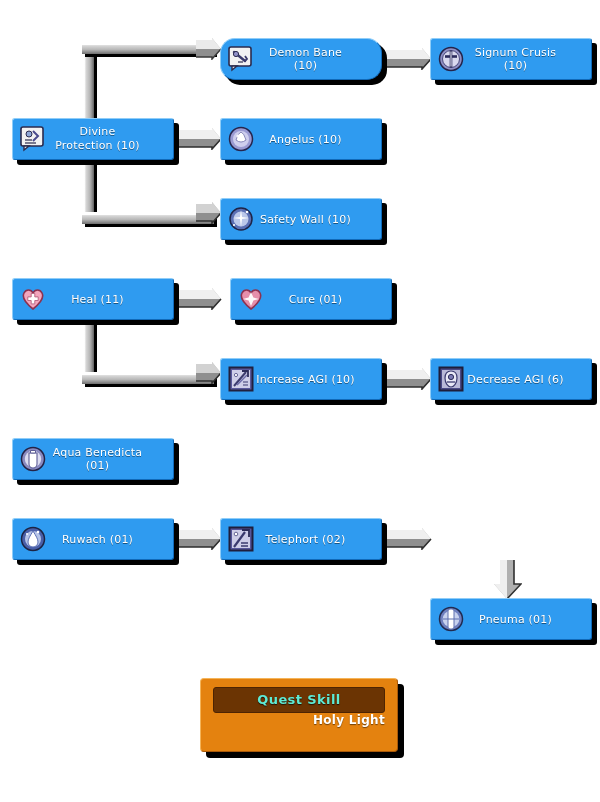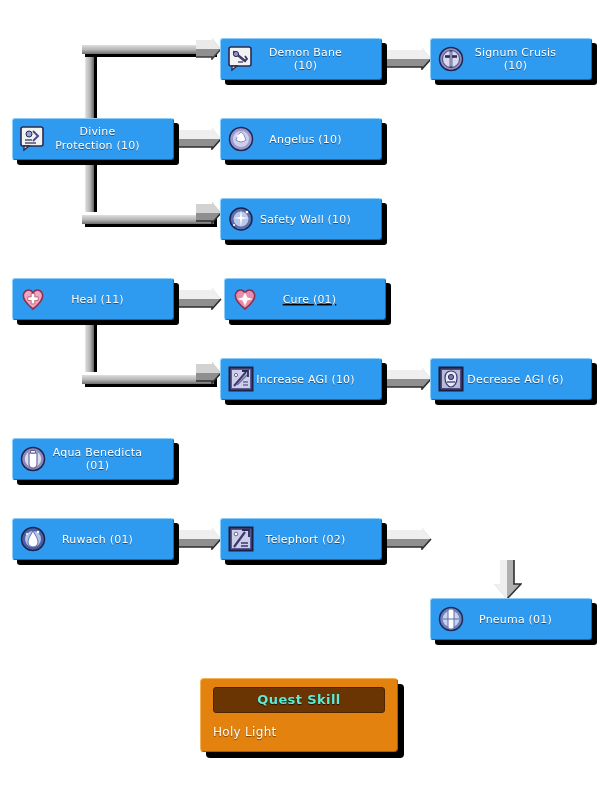--- a/index.html
+++ b/index.html
@@ -115,23 +115,23 @@
     font-size: 13px;
     font-weight: bold;
     text-align: center;
     padding: 4px 0 5px 0;
     letter-spacing: 0.4px;
     text-shadow: 0 1px 1px rgba(0,0,0,0.7);
   }
   .quest .qbody {
     color: #ffffff;
     font-size: 12px;
-    font-weight: normal;
-    text-align: left;
-    padding-top: 12px;
+    font-weight: bold;
+    text-align: right;
+    padding-top: 0;
     letter-spacing: 0.3px;
     text-shadow: 0 1px 1px rgba(0,0,0,0.5);
   }
 </style>
 </head>
 <body>
 
 <div id="stage">
 
   <div class="bracket" style="left:82px; top:42px; width:138px; height:110px;">
@@ -228,21 +228,21 @@
   </div>
 
   <div class="varrow" style="left:494px; top:560px; width:28px; height:40px;">
     <svg width="28" height="40" viewBox="0 0 28 40">
       <polygon points="6,0 20,0 20,24 27,24 13,39 0,24 6,24" fill="#b0b0b0"></polygon>
       <polygon points="6,0 13,0 13,39 0,24 6,24" fill="#efefef"></polygon>
       <polyline points="20,0 20,24 27,24 13,39" fill="none" stroke="#303030" stroke-width="1.6"></polyline>
     </svg>
   </div>
 
-  <div class="node" style="left:220px; top:38px; width:162px; height:42px;">
+  <div class="node" style="left:220px; top:38px; width:162px; height:42px;border-radius:15px;">
     <span class="ico">
       <svg width="26" height="26" viewBox="0 0 26 26">
         <rect x="1" y="1" width="22" height="19" rx="2" fill="#f2f2f2" stroke="#2b2b4e" stroke-width="1.6"></rect>
         <path d="M4 20 L4 24 L9 20 Z" fill="#f2f2f2" stroke="#2b2b4e" stroke-width="1.4"></path>
         <path d="M6 6 L17 15" stroke="#3a3a6b" stroke-width="2.4" stroke-linecap="round"></path>
         <path d="M17 15 L19 13 L17 10" stroke="#3a3a6b" stroke-width="1.8" fill="none"></path>
         <circle cx="8" cy="8" r="2.6" fill="#9090c8" stroke="#2b2b4e" stroke-width="1"></circle>
         <path d="M10 16 L15 16" stroke="#2b2b4e" stroke-width="1.2"></path>
       </svg>
     </span>
@@ -305,21 +305,21 @@
   <div class="node" style="left:12px; top:278px; width:162px; height:42px;">
     <span class="ico">
       <svg width="26" height="26" viewBox="0 0 26 26">
         <path d="M13 23 C4 16 2 11 4 7 C6 3 11 3 13 7 C15 3 20 3 22 7 C24 11 22 16 13 23 Z" fill="#f3a6bd" stroke="#8c3250" stroke-width="1.6"></path>
         <path d="M11.2 7.5 h3.6 v3.4 h3.4 v3.6 h-3.4 v3.4 h-3.6 v-3.4 h-3.4 v-3.6 h3.4 Z" fill="#ffffff" stroke="#b4607d" stroke-width="0.9"></path>
       </svg>
     </span>
     <span class="nlabel">Heal (11)</span>
   </div>
 
-  <div class="node" style="left:224px; top:278px; width:162px; height:42px;text-decoration:underline;">
+  <div class="node" style="left:230px; top:278px; width:162px; height:42px;">
     <span class="ico">
       <svg width="26" height="26" viewBox="0 0 26 26">
         <path d="M13 23 C4 16 2 11 4 7 C6 3 11 3 13 7 C15 3 20 3 22 7 C24 11 22 16 13 23 Z" fill="#e68fab" stroke="#8c3250" stroke-width="1.6"></path>
         <path d="M13 6 L15.4 11.6 L21 13 L15.4 14.4 L13 20 L10.6 14.4 L5 13 L10.6 11.6 Z" fill="#ffffff" opacity="0.95"></path>
       </svg>
     </span>
     <span class="nlabel">Cure (01)</span>
   </div>
 
   <div class="node" style="left:220px; top:358px; width:162px; height:42px;">

